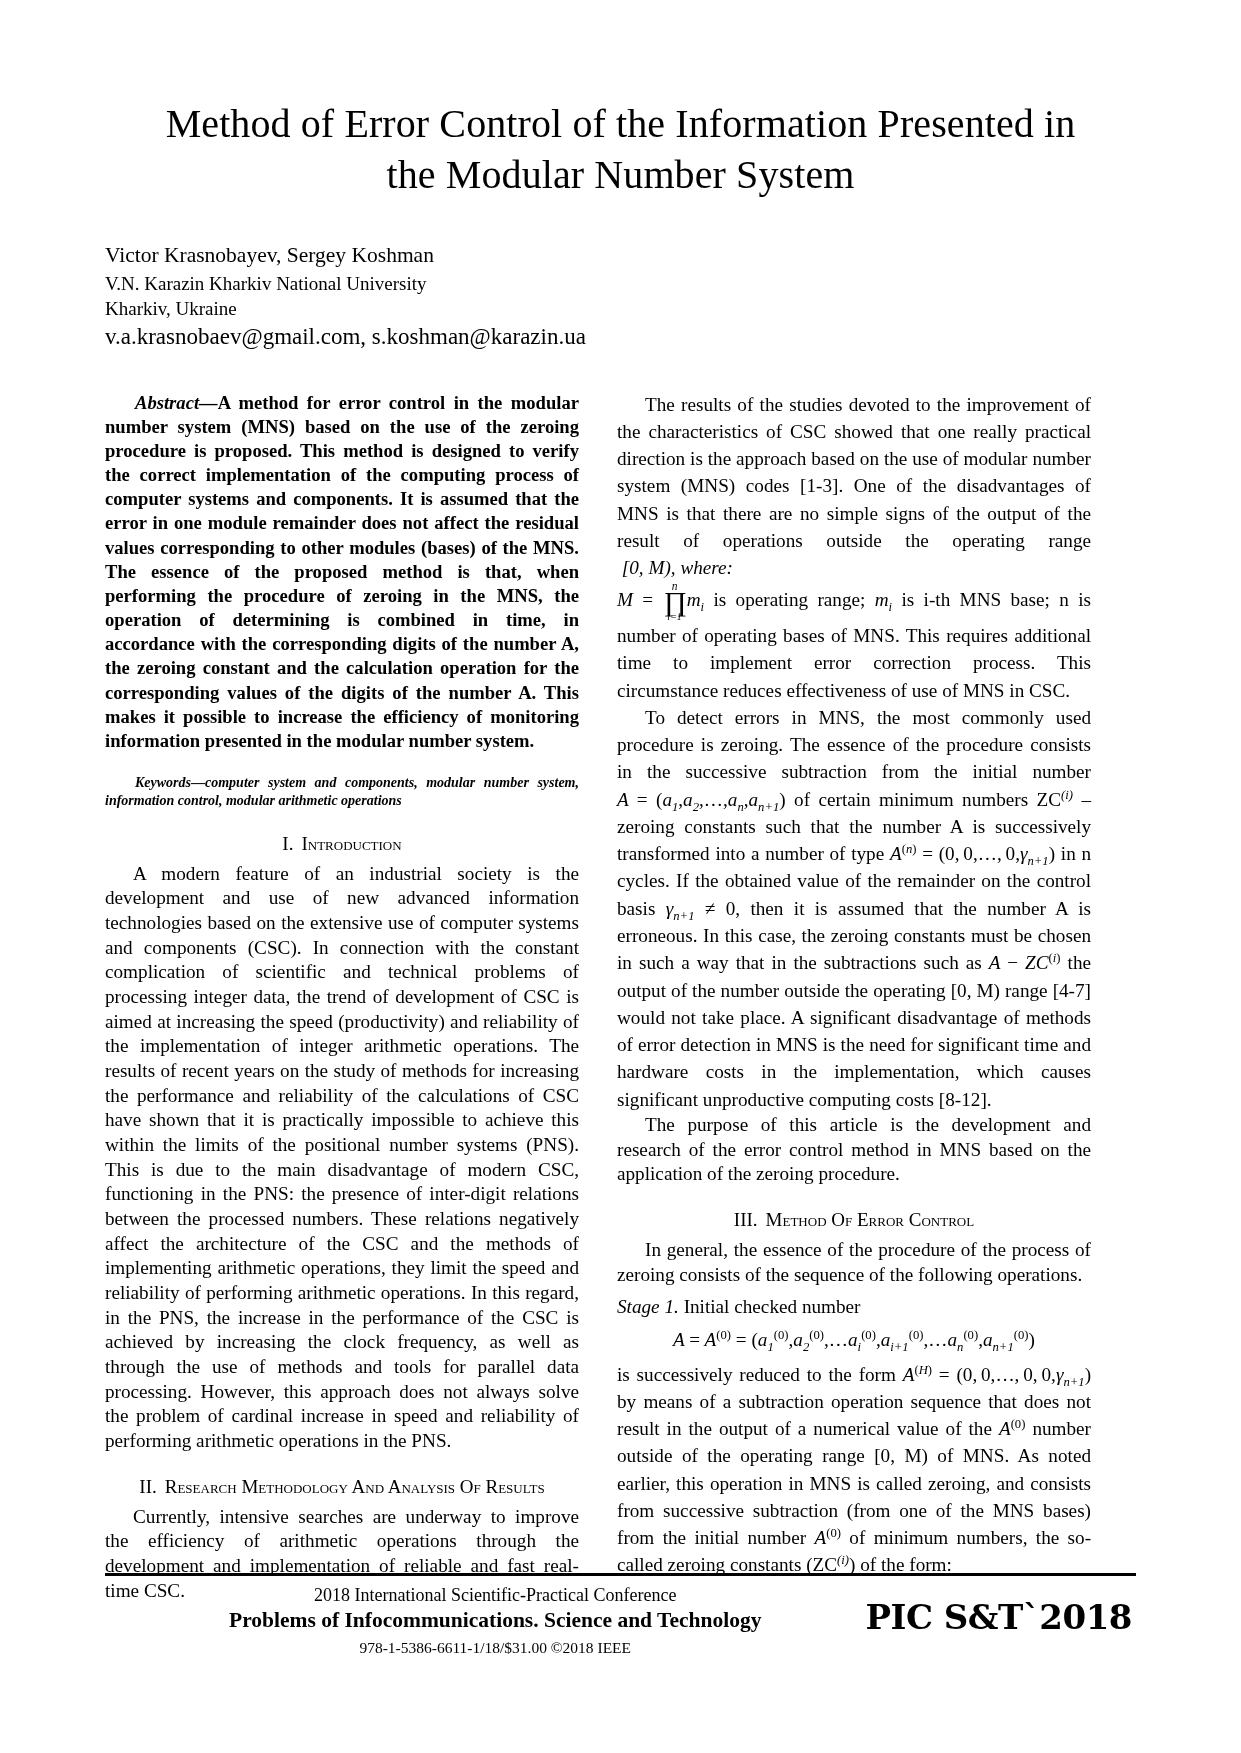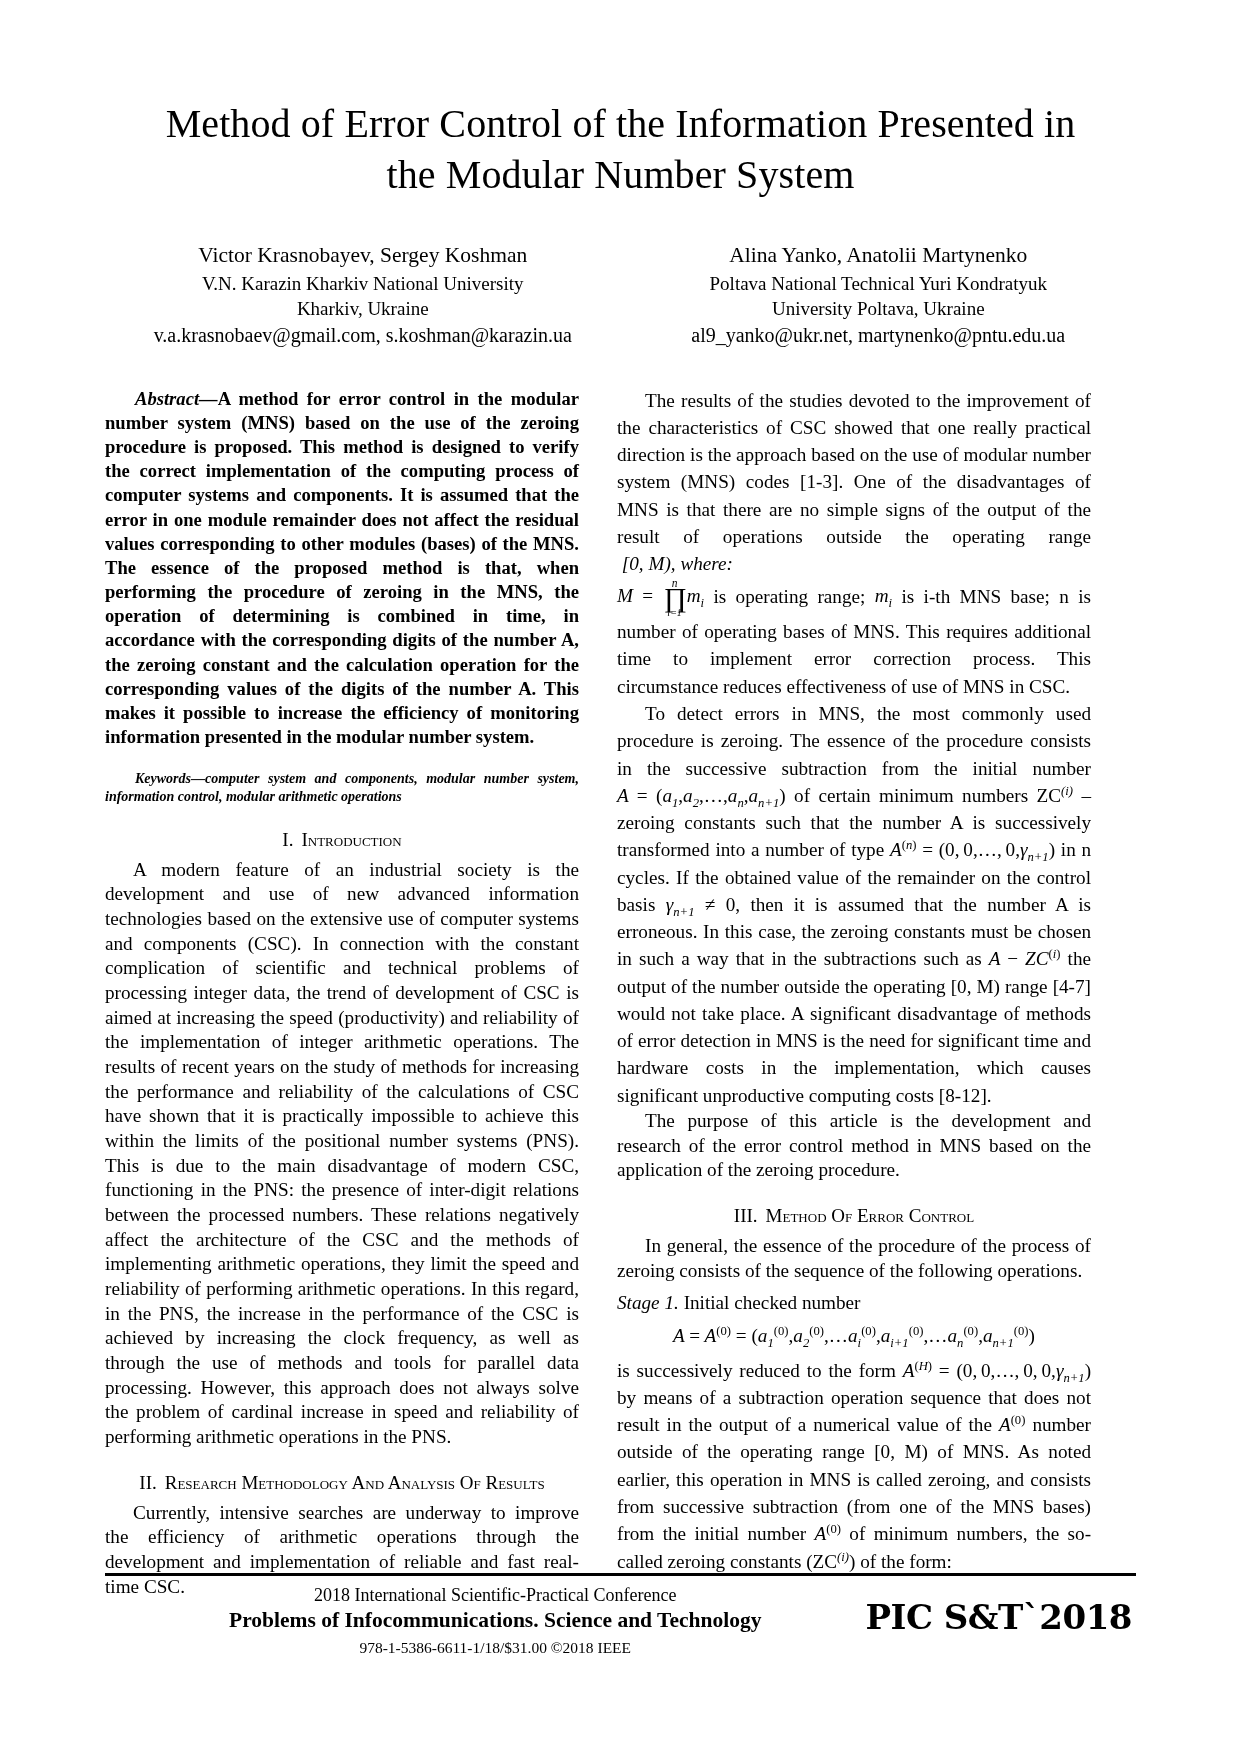--- a/index.html
+++ b/index.html
@@ -35,32 +35,32 @@
   }
 
   
   .authors {
     display: flex;
     margin-top: 42px;
     padding: 0 105px;
   }
   .author-block {
     width: 50%;
-    text-align: center;
+    text-align: left;
     line-height: 1.30;
   }
   .author-names {
     font-size: 21.5px;
     margin-bottom: 2px;
   }
   .author-affil {
     font-size: 19px;
   }
   .author-email {
-    font-size: 20px;
+    font-size: 23px;
   }
 
   
   .columns {
     display: flex;
     margin-top: 39px;
     padding: 0 105px;
     gap: 38px;
   }
   .col {
@@ -202,26 +202,20 @@
 
   <h1 class="title">Method of Error Control of the Information Presented in the Modular Number System</h1>
 
   <div class="authors">
     <div class="author-block">
       <div class="author-names">Victor Krasnobayev, Sergey Koshman</div>
       <div class="author-affil">V.N. Karazin Kharkiv National University</div>
       <div class="author-affil">Kharkiv, Ukraine</div>
       <div class="author-email">v.a.krasnobaev@gmail.com, s.koshman@karazin.ua</div>
     </div>
-    <div class="author-block">
-      <div class="author-names">Alina Yanko, Anatolii Martynenko</div>
-      <div class="author-affil">Poltava National Technical Yuri Kondratyuk</div>
-      <div class="author-affil">University Poltava, Ukraine</div>
-      <div class="author-email">al9_yanko@ukr.net, martynenko@pntu.edu.ua</div>
-    </div>
   </div>
 
   <div class="columns">
 
     <div class="col">
 
       <p class="abstract"><span class="lead">Abstract—</span><span>A method for error control in the modular number system (MNS) based on the use of the zeroing procedure is proposed. This method is designed to verify the correct implementation of the computing process of computer systems and components. It is assumed that the error in one module remainder does not affect the residual values corresponding to other modules (bases) of the MNS. The essence of the proposed method is that, when performing the procedure of zeroing in the MNS, the operation of determining is combined in time, in accordance with the corresponding digits of the number A, the zeroing constant and the calculation operation for the corresponding values of the digits of the number A. This makes it possible to increase the efficiency of monitoring information presented in the modular number system.</span></p>
 
       <p class="keywords"><span>Keywords—</span><span>computer system and components, modular number system, information control, modular arithmetic operations</span></p>
 

